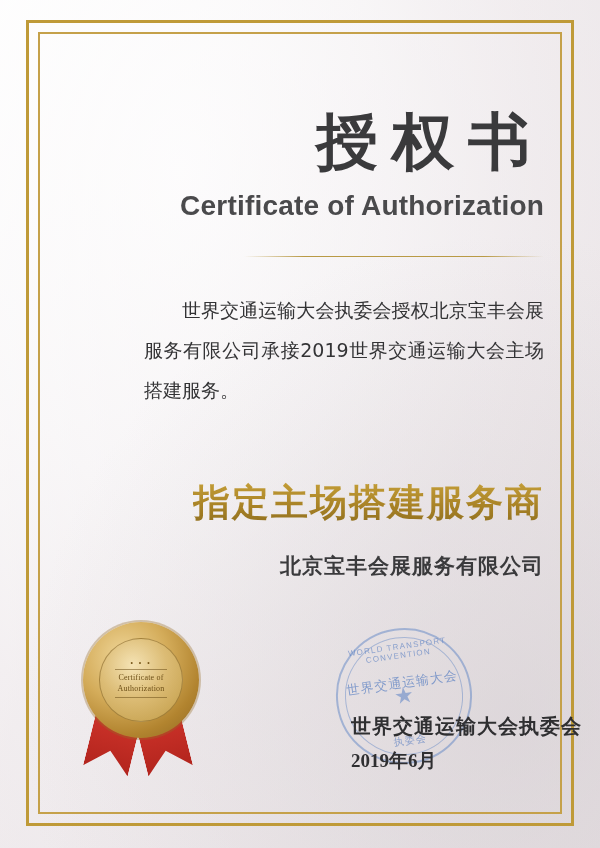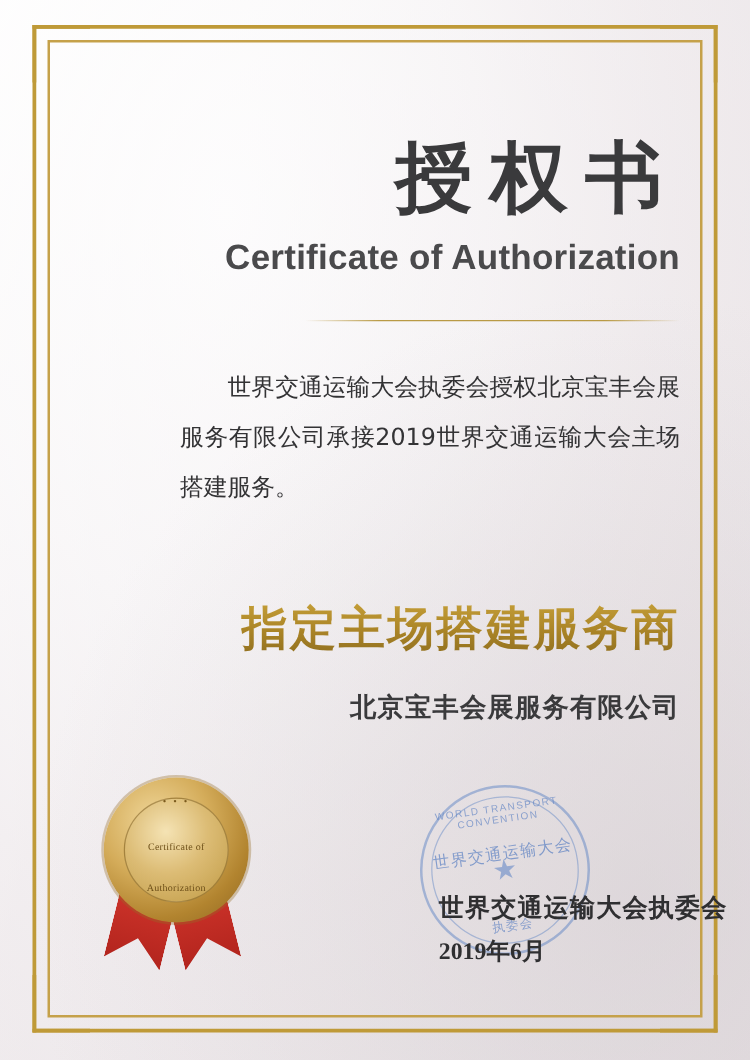--- a/index.html
+++ b/index.html
@@ -293,21 +293,20 @@
     height: 1px;
     background: rgba(110,80,25,0.55);
     margin: 3px 0;
   }
   .medal-text {
     font-family: "Liberation Serif", serif;
     font-size: 8px;
     color: #6d4f18;
     line-height: 1.35;
     letter-spacing: 0.2px;
-    margin-top: 22px;
   }
   .medal-dots {
     font-size: 7px;
     color: #7a5a1d;
     letter-spacing: 2px;
   }
 </style>
 </head>
 <body>
 

